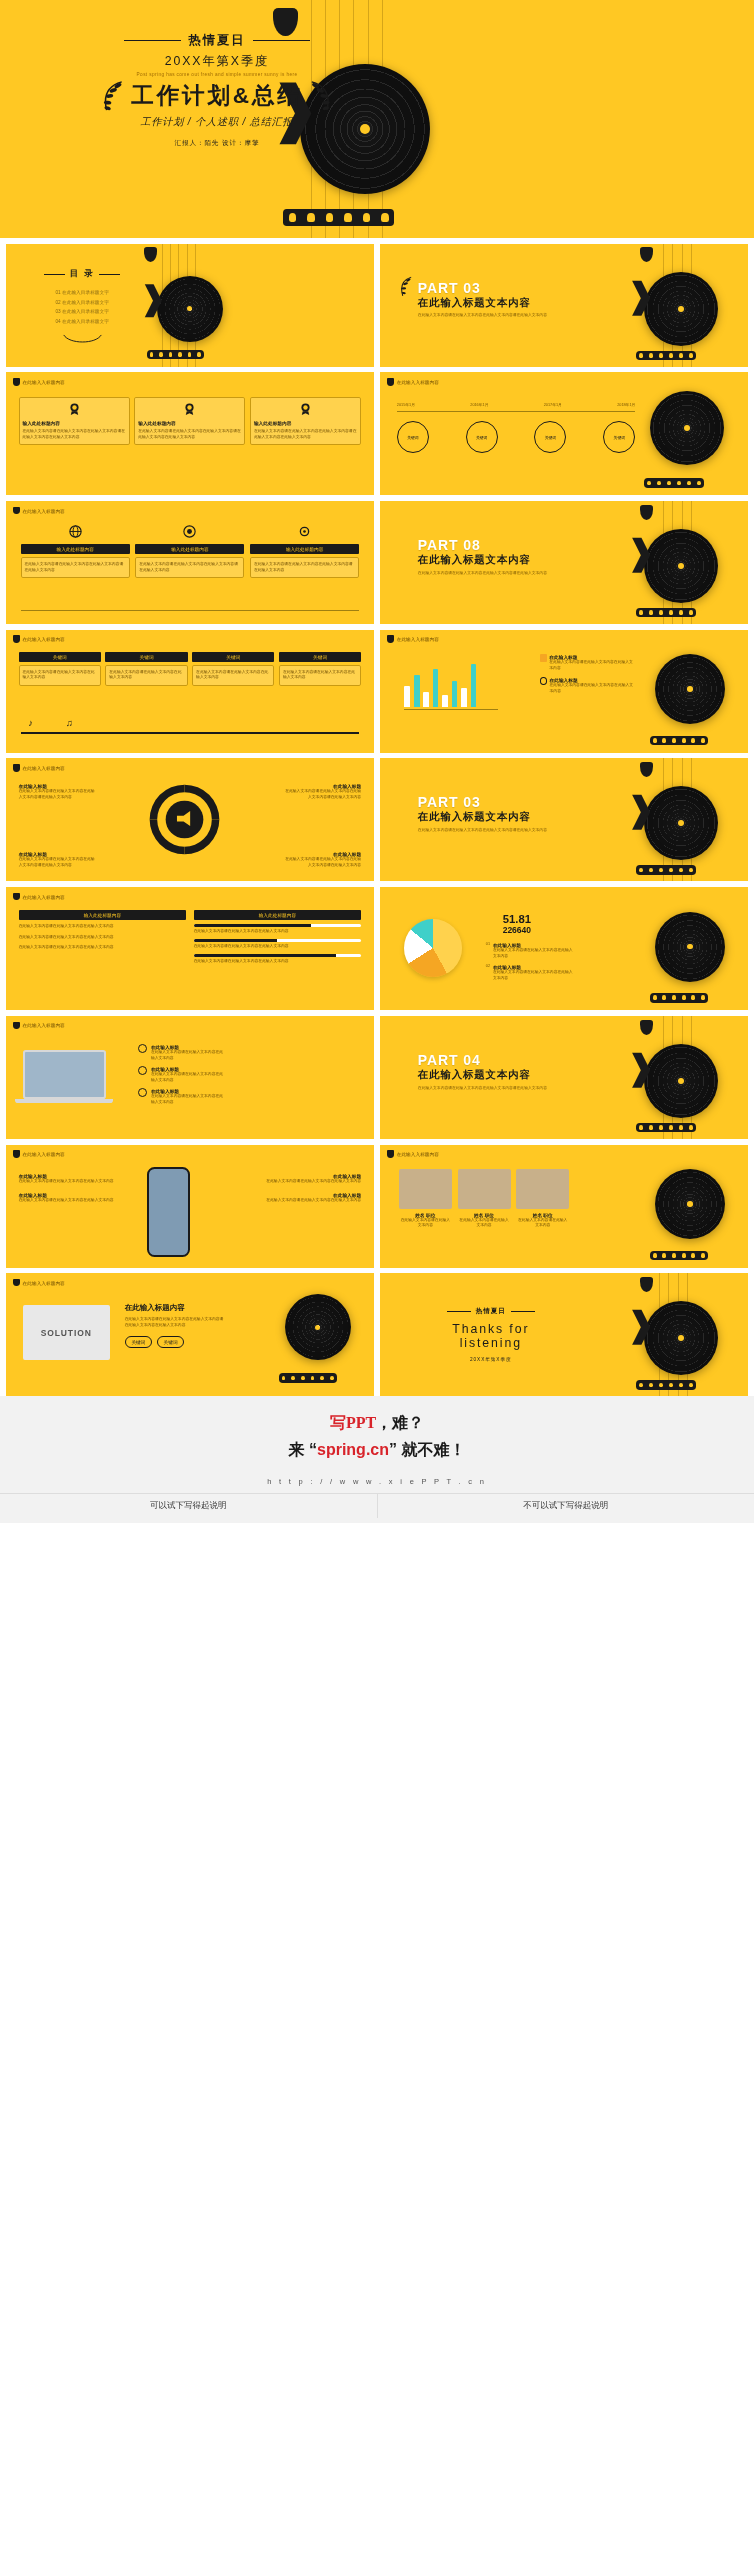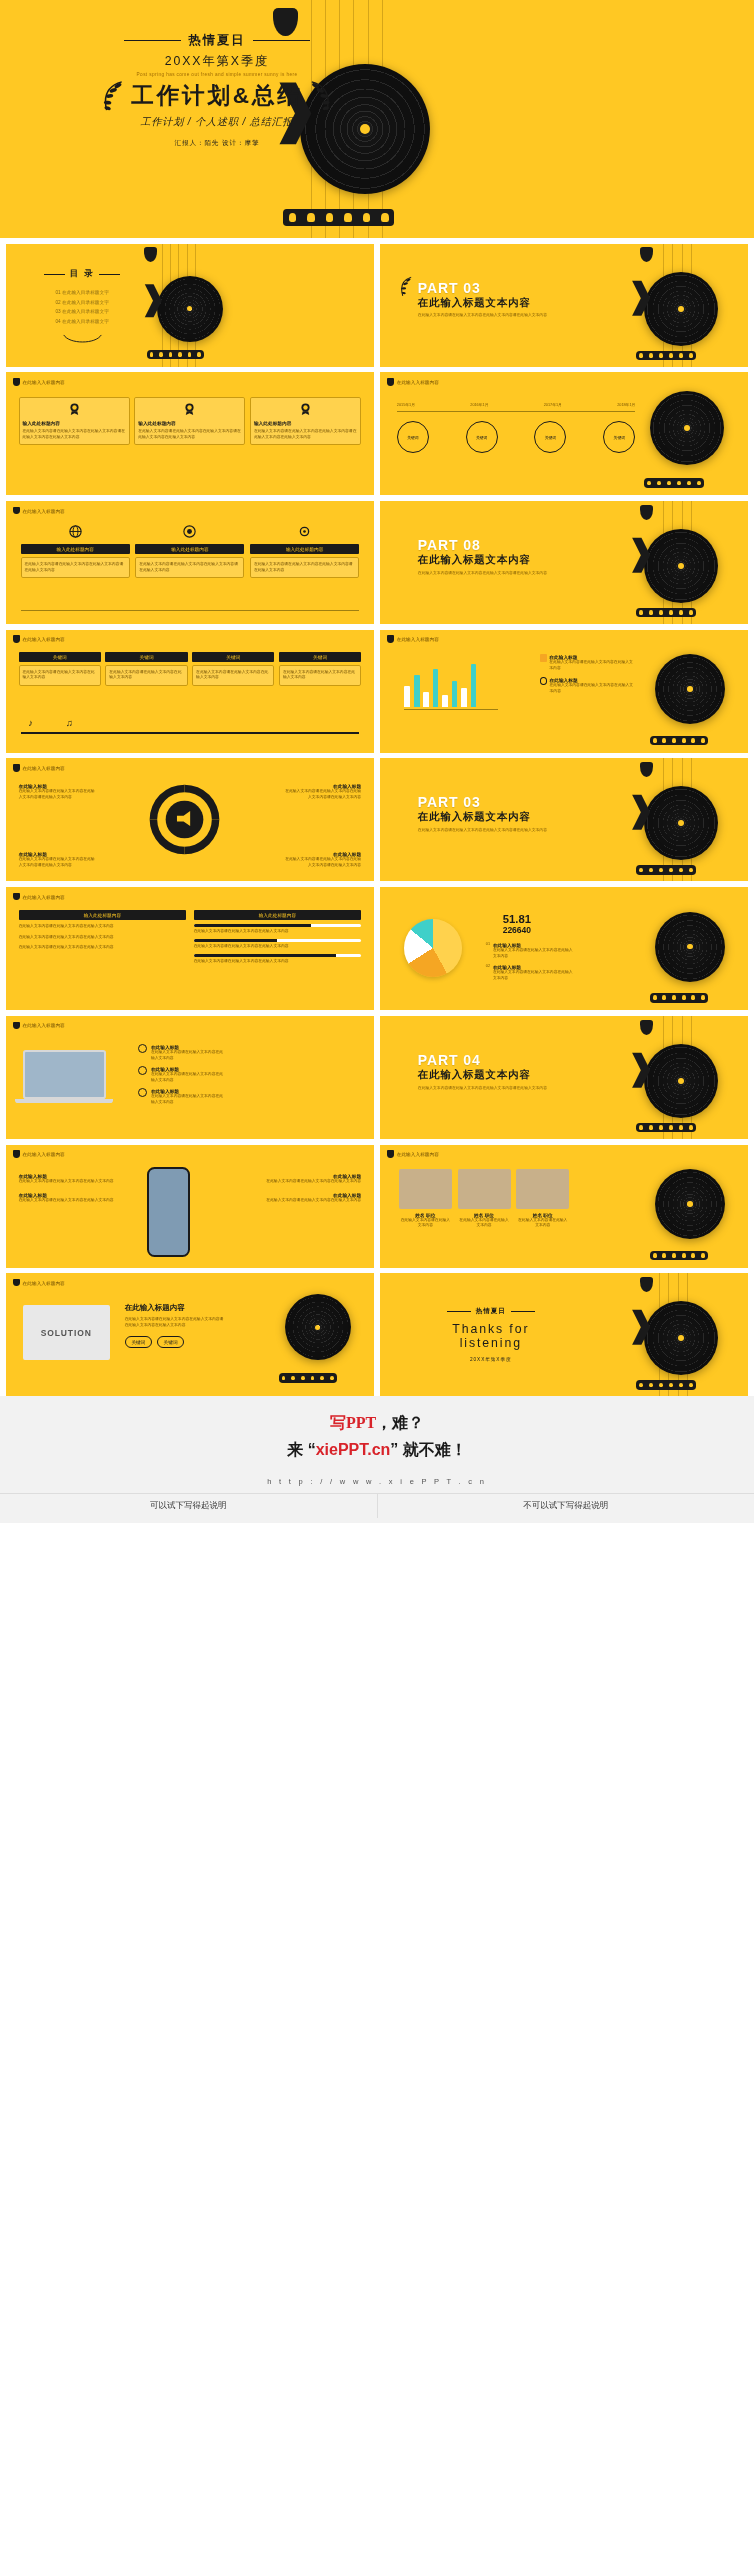--- a/index.html
+++ b/index.html
@@ -836,21 +836,21 @@
       </div>
     </div>
 
   </div>
 
   <div class="footer-band">
     <div class="fb-1">
       <em>写PPT</em><span>，难？</span>
     </div>
     <div class="fb-2">
-      <span>来 “</span><em>xiePPT.cn</em><span>” 就不难！</span>
+      <span>来 “</span><em>spring.cn</em><span>” 就不难！</span>
     </div>
     <div class="fb-url">h t t p : / / w w w . x i e P P T . c n</div>
     <div class="fb-cols">
       <div>可以试下写得起说明</div>
       <div>不可以试下写得起说明</div>
     </div>
   </div>
 
 </div>
 

